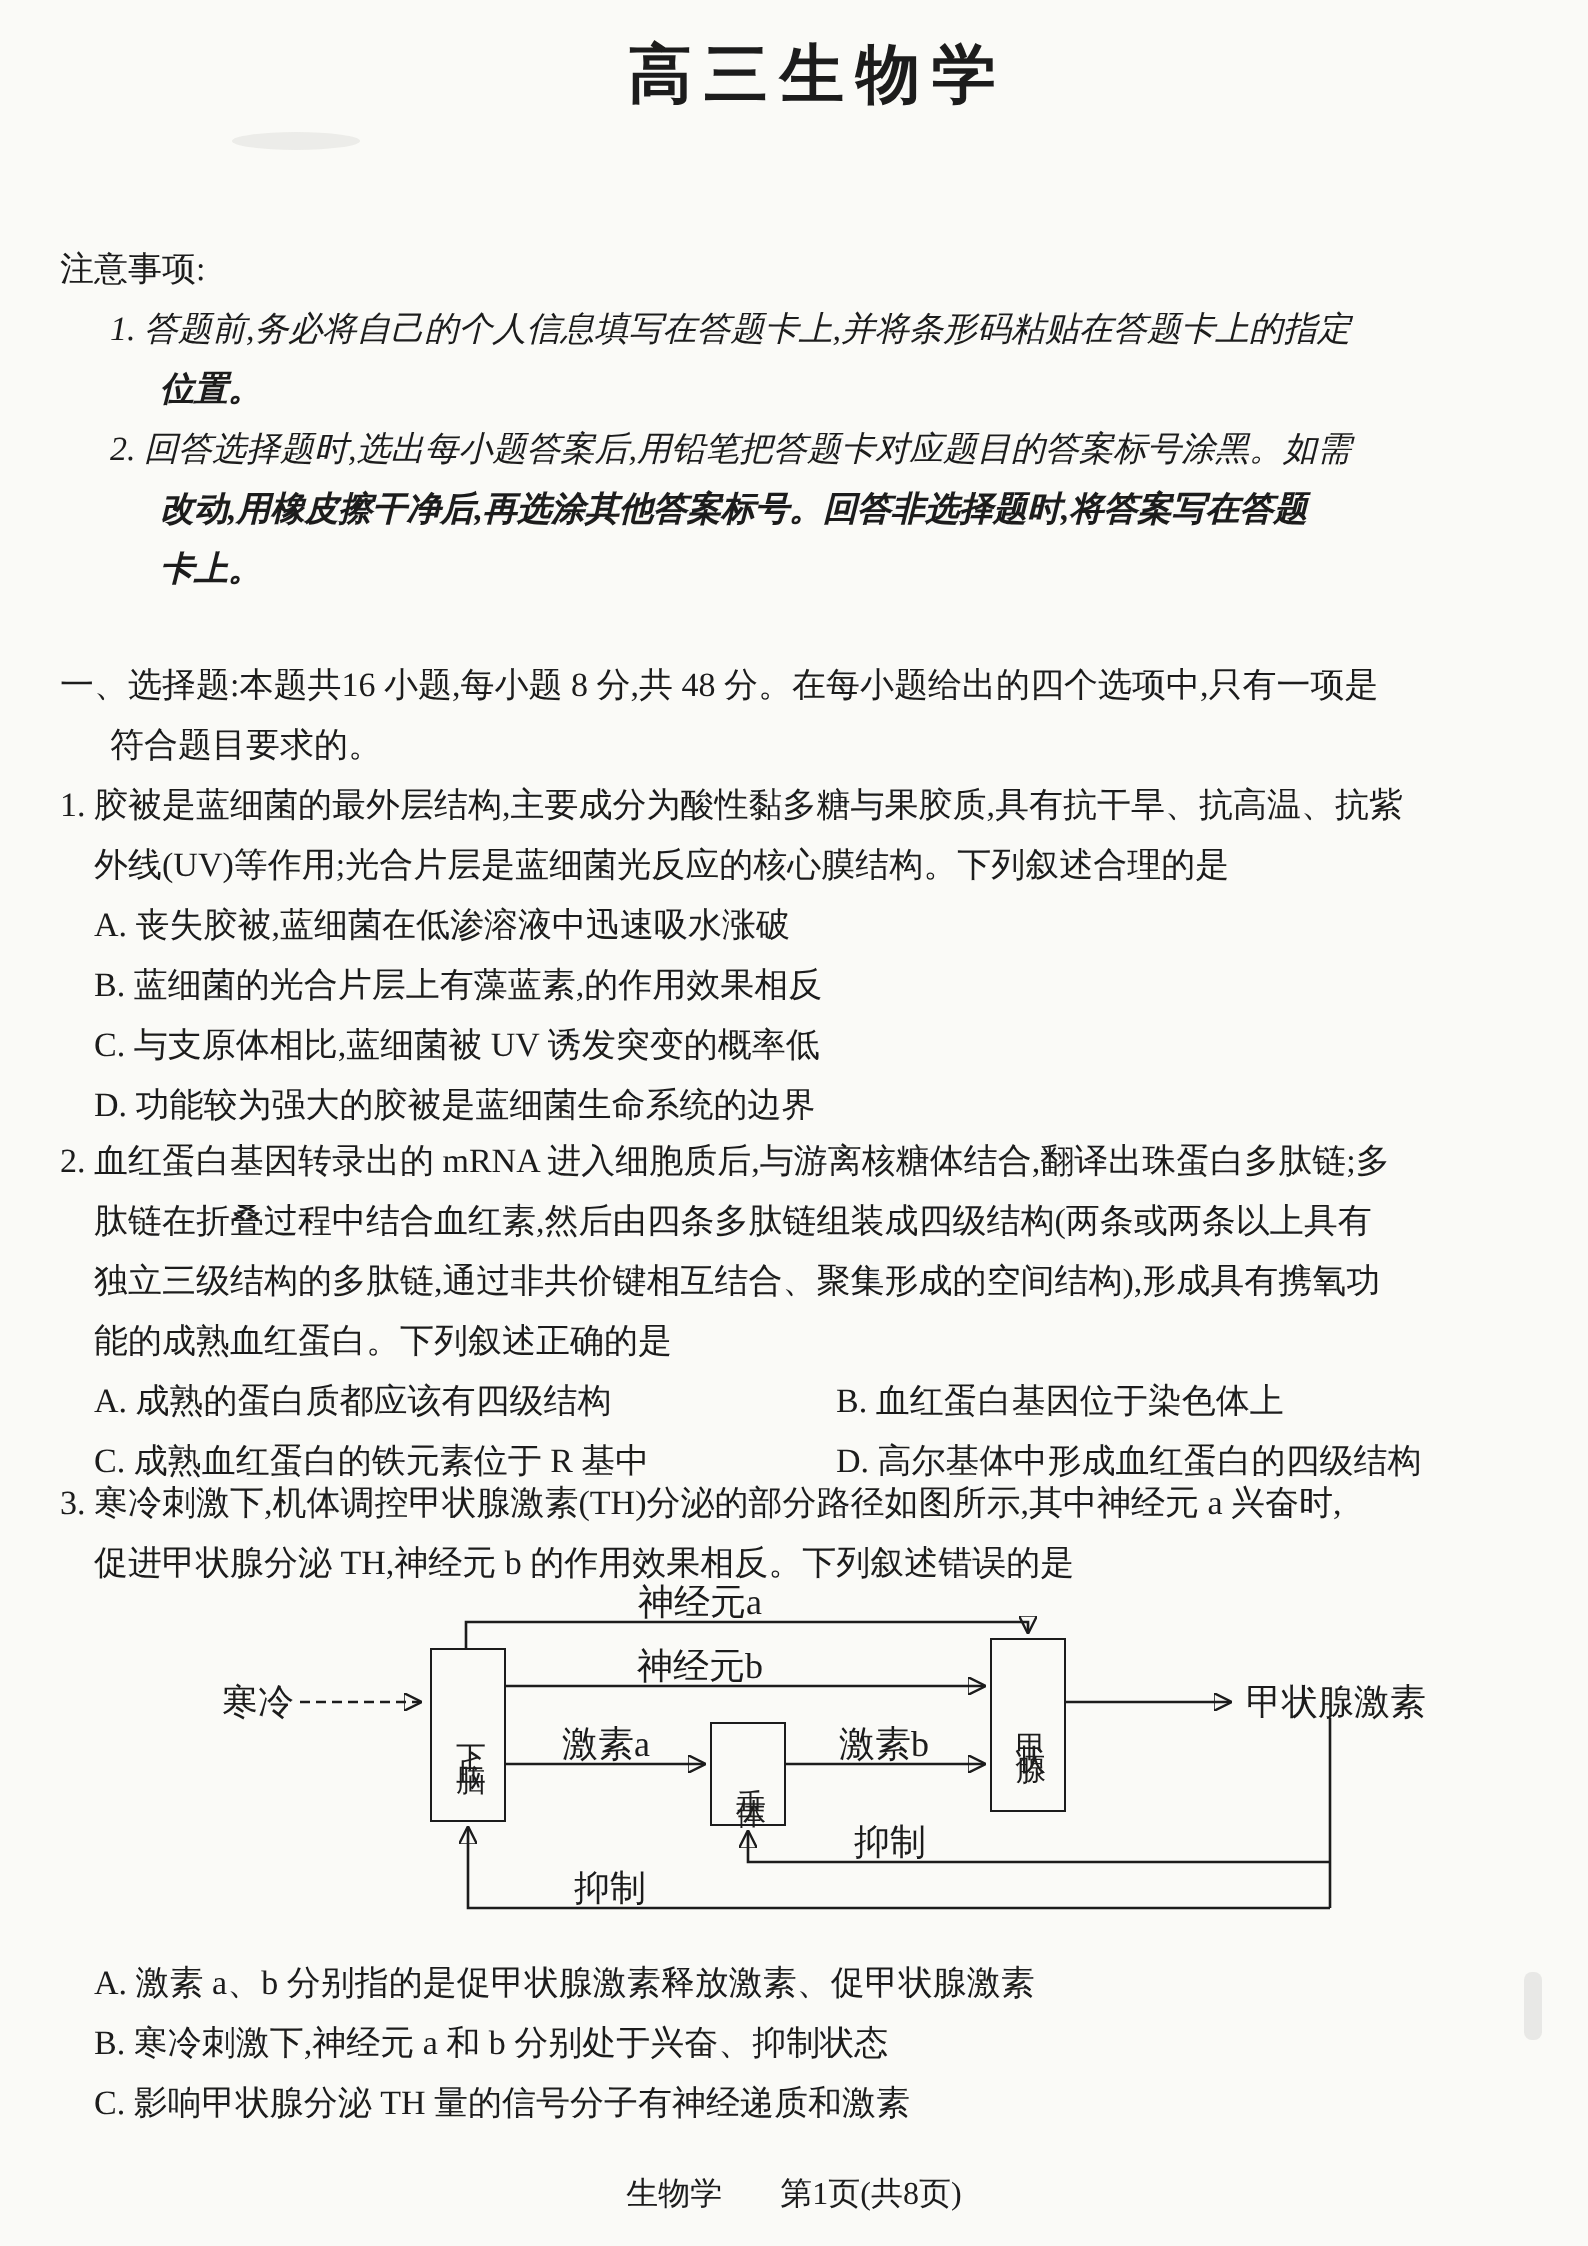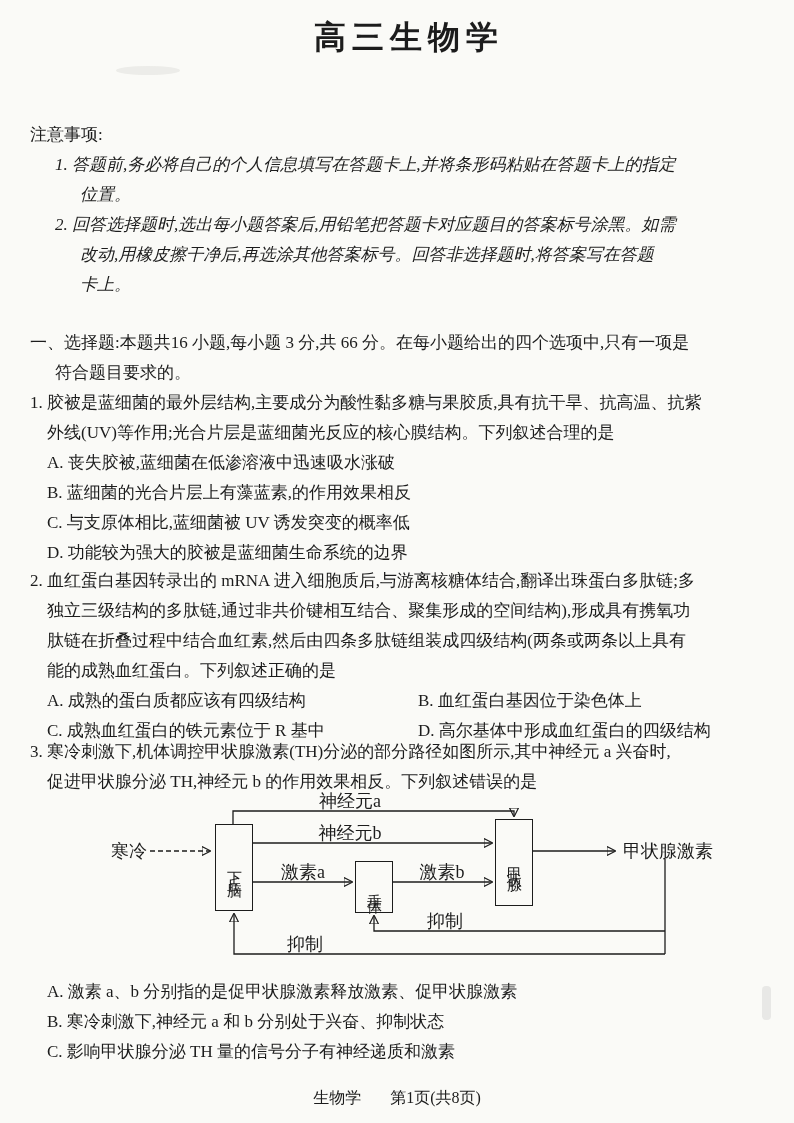--- a/index.html
+++ b/index.html
@@ -11,21 +11,21 @@
   }
   .abs { position:absolute; }
   .title {
     left:0; right:0; top:16px; text-align:center;
     font-size:32px; font-weight:bold; letter-spacing:6px;padding-left:24px;
   }
   .line { font-size:17px; line-height:30px; white-space:nowrap; }
   .bold { font-weight:normal; }
   .kai { font-style:italic; }
   .notice-l1 { padding-left:25px; }
-  .notice-cont { padding-left:50px; }
+  .notice-cont { padding-left:50px;font-weight:bold; }
   .sec-cont { padding-left:25px; }
   .ind1 { padding-left:17px; }
   .opt2col { display:grid; grid-template-columns:371px auto; padding-left:17px; }
   .footer { left:0; right:0; top:1087px; display:flex; justify-content:center; gap:29px; font-size:16px; line-height:22px; }
 
   
   .diagram { left:105px; top:789px; width:630px; height:180px; }
   .diag-svg { position:absolute; left:0; top:0; }
   .diag-svg path { stroke:#1c1c1c; stroke-width:1.3; fill:none; }
   .dbox {
@@ -57,37 +57,37 @@
       <div class="line kai notice-cont">位置。</div>
     </div>
     <div>
       <div class="line kai notice-l1">2. 回答选择题时,选出每小题答案后,用铅笔把答题卡对应题目的答案标号涂黑。如需</div>
       <div class="line kai notice-cont">改动,用橡皮擦干净后,再选涂其他答案标号。回答非选择题时,将答案写在答题</div>
       <div class="line kai notice-cont">卡上。</div>
     </div>
   </div>
 
   <div class="abs" style="left:30px; top:328px; width:737px;">
-    <div class="line bold">一、选择题:本题共16 小题,每小题 3 分,共 66 分。在每小题给出的四个选项中,只有一项是</div>
+    <div class="line bold">一、选择题:本题共16 小题,每小题 8 分,共 48 分。在每小题给出的四个选项中,只有一项是</div>
     <div class="line bold sec-cont">符合题目要求的。</div>
   </div>
 
   <div class="abs" style="left:30px; top:388px; width:737px;">
     <div class="line">1. 胶被是蓝细菌的最外层结构,主要成分为酸性黏多糖与果胶质,具有抗干旱、抗高温、抗紫</div>
     <div class="line ind1">外线(UV)等作用;光合片层是蓝细菌光反应的核心膜结构。下列叙述合理的是</div>
     <div class="line ind1">A. 丧失胶被,蓝细菌在低渗溶液中迅速吸水涨破</div>
     <div class="line ind1">B. 蓝细菌的光合片层上有藻蓝素,的作用效果相反</div>
     <div class="line ind1">C. 与支原体相比,蓝细菌被 UV 诱发突变的概率低</div>
     <div class="line ind1">D. 功能较为强大的胶被是蓝细菌生命系统的边界</div>
   </div>
 
   <div class="abs" style="left:30px; top:566px; width:737px;">
     <div class="line">2. 血红蛋白基因转录出的 mRNA 进入细胞质后,与游离核糖体结合,翻译出珠蛋白多肽链;多</div>
+    <div class="line ind1">肽链在折叠过程中结合血红素,然后由四条多肽链组装成四级结构(两条或两条以上具有</div>
     <div class="line ind1">独立三级结构的多肽链,通过非共价键相互结合、聚集形成的空间结构),形成具有携氧功</div>
-    <div class="line ind1">肽链在折叠过程中结合血红素,然后由四条多肽链组装成四级结构(两条或两条以上具有</div>
     <div class="line ind1">能的成熟血红蛋白。下列叙述正确的是</div>
     <div class="opt2col">
       <span class="line">A. 成熟的蛋白质都应该有四级结构</span>
       <span class="line">B. 血红蛋白基因位于染色体上</span>
     </div>
     <div class="opt2col">
       <span class="line">C. 成熟血红蛋白的铁元素位于 R 基中</span>
       <span class="line">D. 高尔基体中形成血红蛋白的四级结构</span>
     </div>
   </div>

